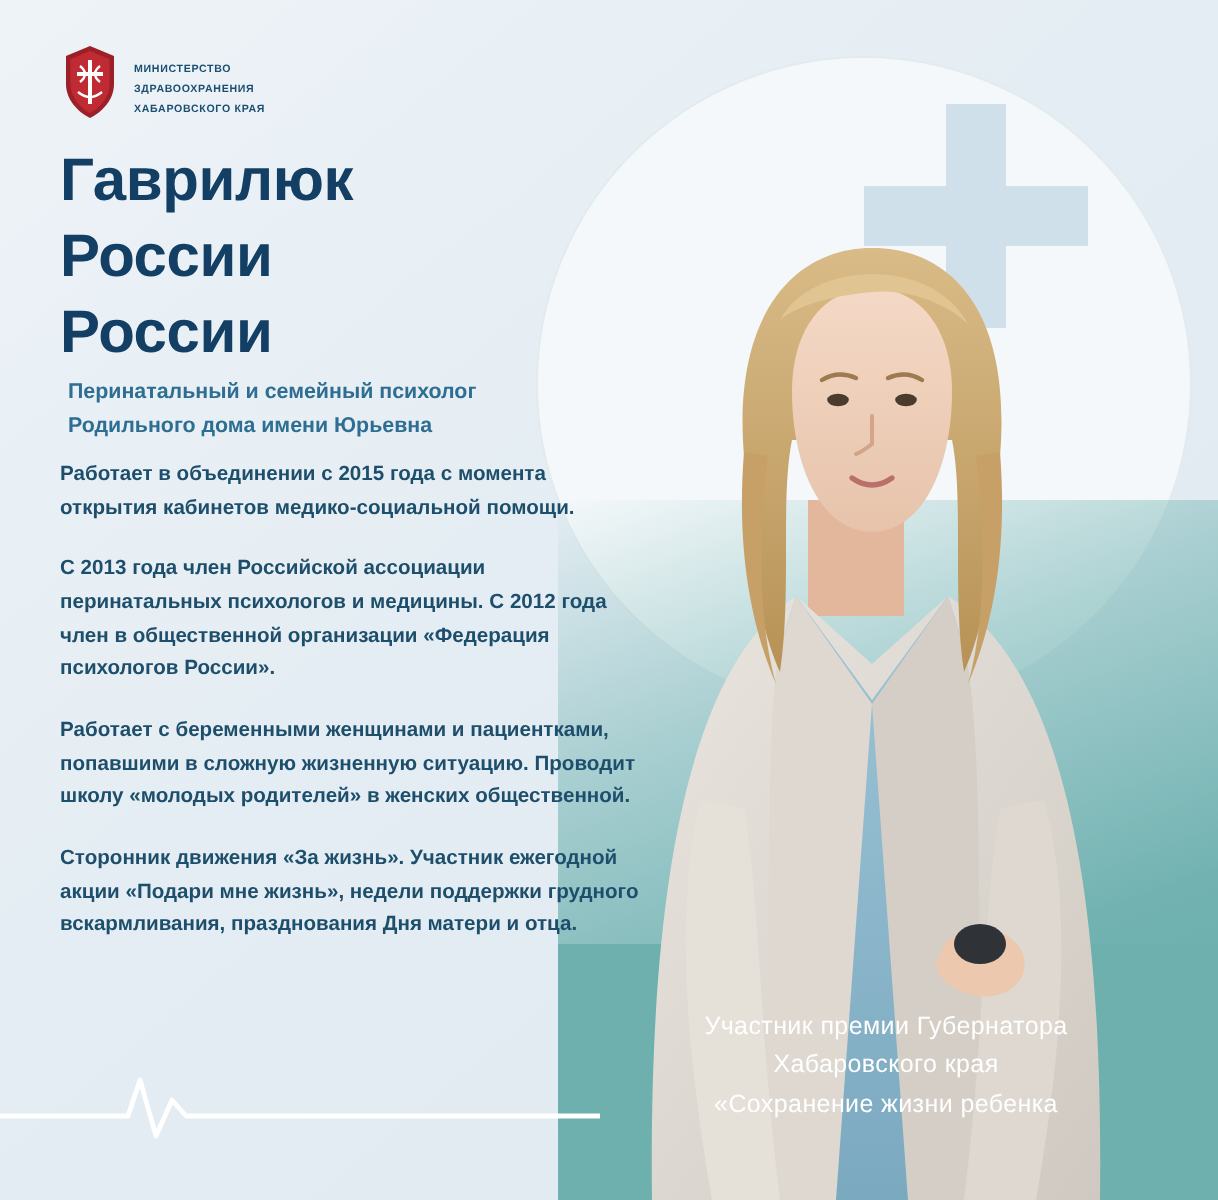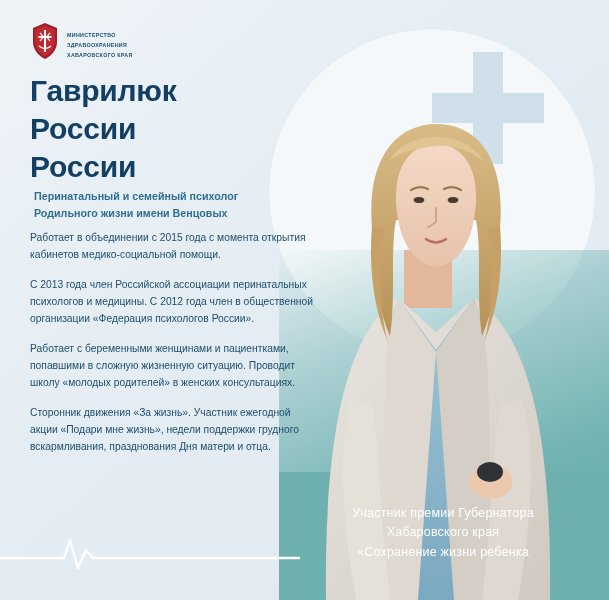--- a/index.html
+++ b/index.html
@@ -137,20 +137,21 @@
   }
 
   .body-text {
     position: absolute;
     left: 30px;
     top: 230px;
     width: 290px;
     color: #1d4e6b;
     font-size: 10.3px;
     line-height: 1.62;
+    font-weight: bold;
   }
   .body-text p {
     margin: 0 0 14px 0;
   }
 
   
   .ecg {
     position: absolute;
     left: 0;
     bottom: 26px;
@@ -253,27 +254,27 @@
   </div>
 
   <div class="name">
     <div>Гаврилюк</div>
     <div>России</div>
     <div>России</div>
   </div>
 
   <div class="role">
     <div>Перинатальный и семейный психолог</div>
-    <div>Родильного жизни имени Венцовых</div>
+    <div>Родильного дома имени Юрьевна</div>
   </div>
 
   <div class="body-text">
     <p>Работает в объединении с 2015 года с момента открытия кабинетов медико-социальной помощи.</p>
     <p>С 2013 года член Российской ассоциации перинатальных психологов и медицины. С 2012 года член в общественной организации «Федерация психологов России».</p>
-    <p>Работает с беременными женщинами и пациентками, попавшими в сложную жизненную ситуацию. Проводит школу «молодых родителей» в женских консультациях.</p>
+    <p>Работает с беременными женщинами и пациентками, попавшими в сложную жизненную ситуацию. Проводит школу «молодых родителей» в женских общественной.</p>
     <p>Сторонник движения «За жизнь». Участник ежегодной акции «Подари мне жизнь», недели поддержки грудного вскармливания, празднования Дня матери и отца.</p>
   </div>
 
   <div class="award">
     <div>Участник премии Губернатора</div>
     <div>Хабаровского края</div>
     <div>«Сохранение жизни ребенка</div>
   </div>
 
 </div>

